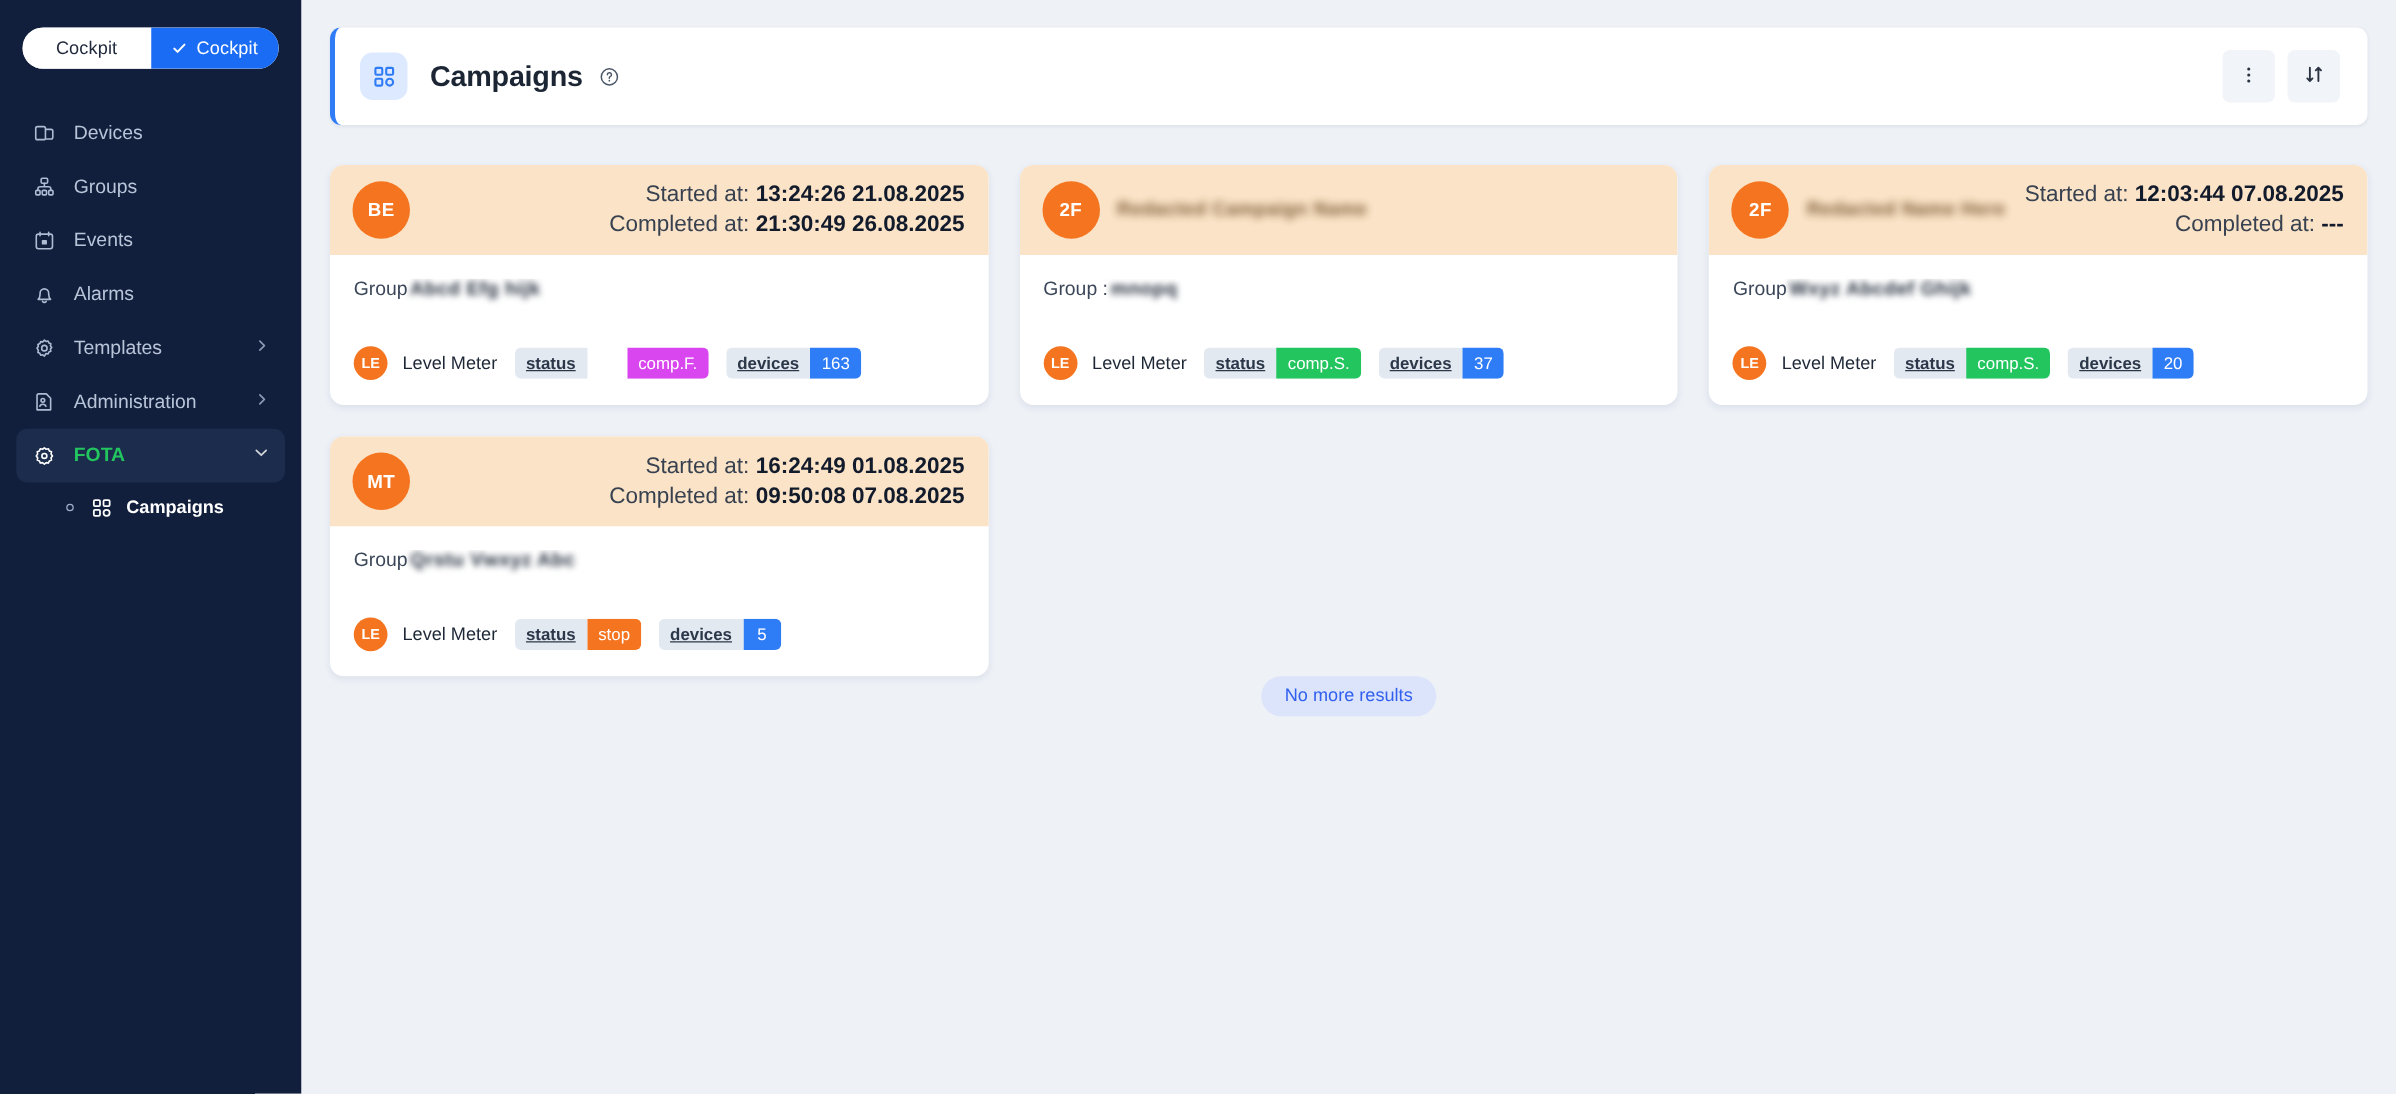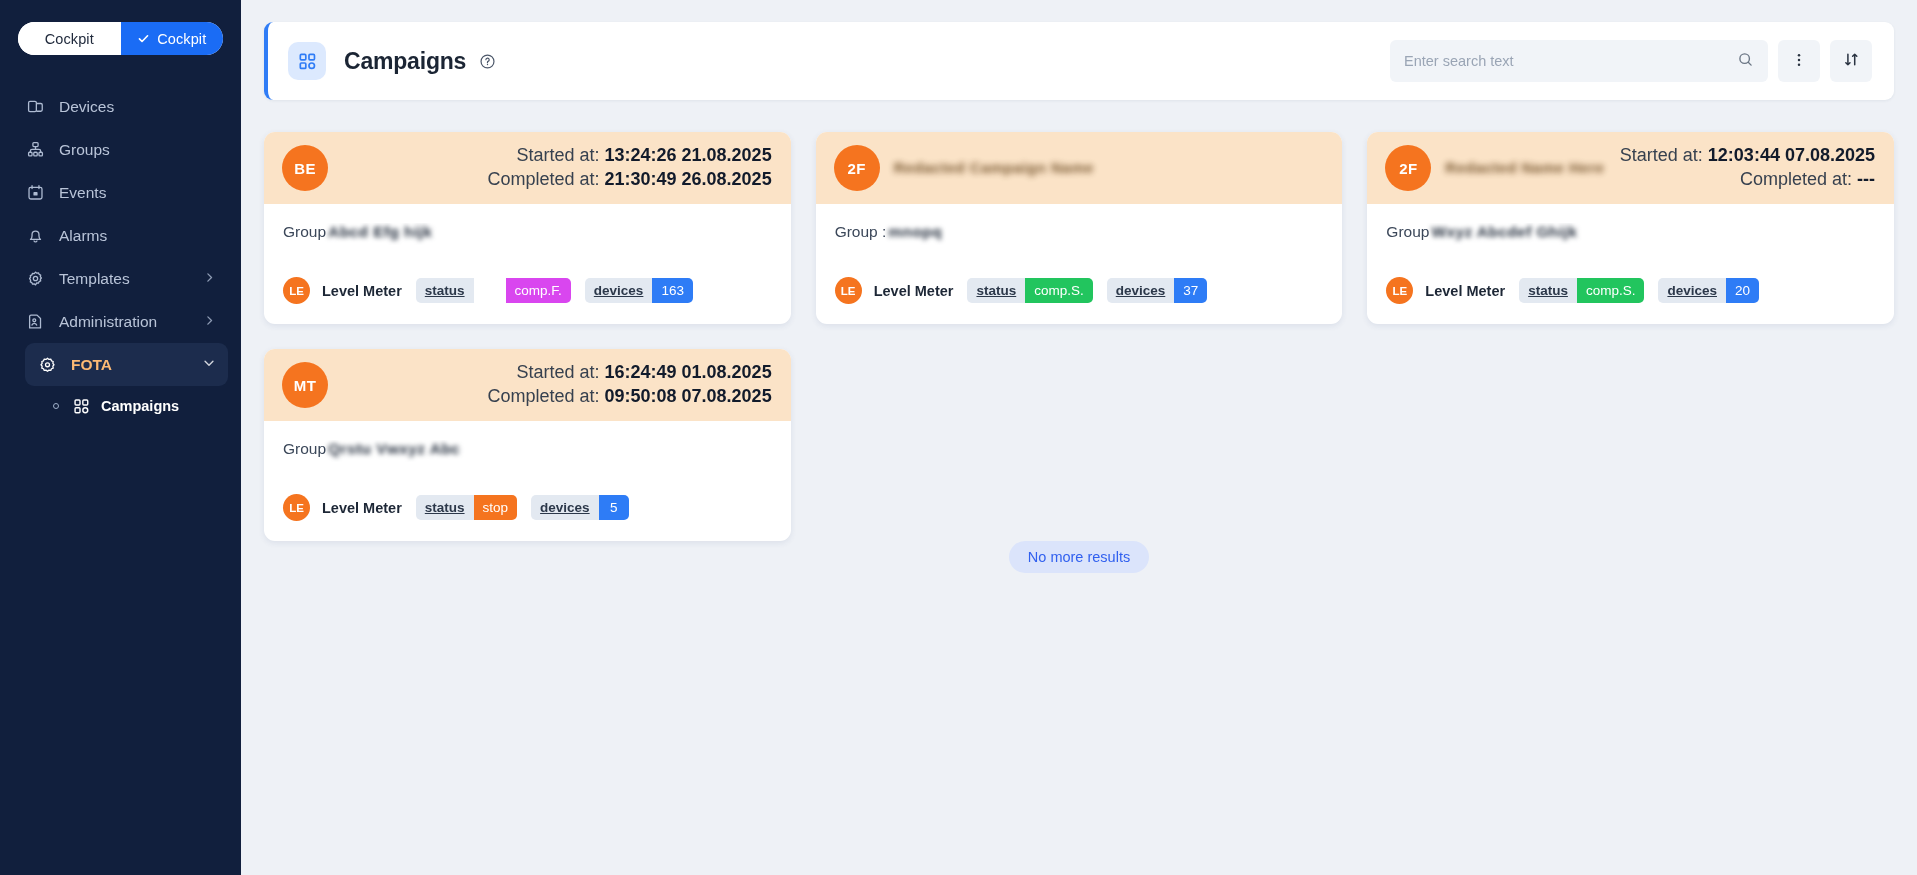--- a/index.html
+++ b/index.html
@@ -36,21 +36,21 @@
   .nav-item {
     display: flex; align-items: center;
     height: 43px; padding: 0 12px;
     border-radius: 9px; cursor: pointer;
     color: #b9c4d8; font-size: 15.5px;
     margin-bottom: 0px; position: relative;
   }
   .nav-item .ico { width: 20px; height: 20px; margin-right: 14px; flex: 0 0 20px;
      display:flex; align-items:center; justify-content:center; }
   .nav-item .ico svg { display: block; }
-  .nav-item.active { background: #1c2c4d; color: #fdba74; font-weight: bold; margin-left: 12px; }
+  .nav-item.active { background: #1c2c4d; color: #22c55e; font-weight: bold; }
   .nav-item .chev { margin-left: auto; opacity: .8; }
   .nav-sub {
     display: flex; align-items: center;
     height: 40px; padding-left: 40px; cursor: pointer;
     color: #ffffff; font-size: 14.5px; font-weight: bold;
   }
   .nav-sub .dot {
     width: 6px; height: 6px; border-radius: 50%;
     border: 1.4px solid #9fb0ca; margin-right: 13px; flex: 0 0 6px;
   }
@@ -133,21 +133,21 @@
   }
   .group-val { filter: blur(2.6px); font-weight: bold; color: #26303f;
     letter-spacing: .4px; margin-left: 2px; }
 
   .badges { display: flex; align-items: center; margin-top: 32px; }
   .le-avatar {
     width: 27px; height: 27px; border-radius: 50%;
     background: #f5741f; color: #fff; font-size: 11.5px; font-weight: bold;
     display: flex; align-items: center; justify-content: center; flex: 0 0 27px;
   }
-  .dev-label { margin-left: 12px; font-size: 14.5px; font-weight: bold; color: #1d2736; }
+  .dev-label { margin-left: 12px; font-size: 14.5px; font-weight: normal; color: #1d2736; }
   .chip { display: flex; margin-left: 14px; border-radius: 5px; overflow: hidden; }
   .chip .k {
     background: #e3e9f1; color: #2c384a; font-size: 13.5px; font-weight: bold;
     padding: 5px 9px; display: flex; align-items: center; text-decoration: underline;
   }
   .chip .v {
     color: #fff; font-size: 13.5px; padding: 5px 9px;
     display: flex; align-items: center; justify-content: center; min-width: 30px;
   }
 
@@ -299,29 +299,20 @@
       <div class="page-title">Campaigns</div>
       <div class="help-ico">
         <svg viewBox="0 0 20 20" width="17" height="17" fill="none" stroke="#4b5668" stroke-width="1.4">
           <circle cx="10" cy="10" r="7.6"></circle>
           <path d="M8.1 7.9a1.95 1.95 0 1 1 2.6 1.9c-.5.2-.75.6-.75 1.15v.4" stroke-linecap="round"></path>
           <circle cx="10" cy="13.6" r=".82" fill="#4b5668" stroke="none"></circle>
         </svg>
       </div>
 
       <div class="head-right">
-        <div class="search-box">
-          <input type="text" placeholder="Enter search text" style="">
-          <span>
-            <svg viewBox="0 0 20 20" width="17" height="17" fill="none" stroke="#6b7685" stroke-width="1.6" stroke-linecap="round">
-                <circle cx="9" cy="9" r="5.6"></circle>
-                <path d="M13.2 13.2l3.4 3.4"></path>
-              </svg>
-          </span>
-        </div>
         <button class="icon-btn">
           <span>
             <svg viewBox="0 0 16 16" width="16" height="16" fill="#2a3342">
               <circle cx="8" cy="3.2" r="1.25"></circle>
                 <circle cx="8" cy="8" r="1.25"></circle>
                 <circle cx="8" cy="12.8" r="1.25"></circle>
             </svg>
           </span>
         </button>
         <button class="icon-btn">

